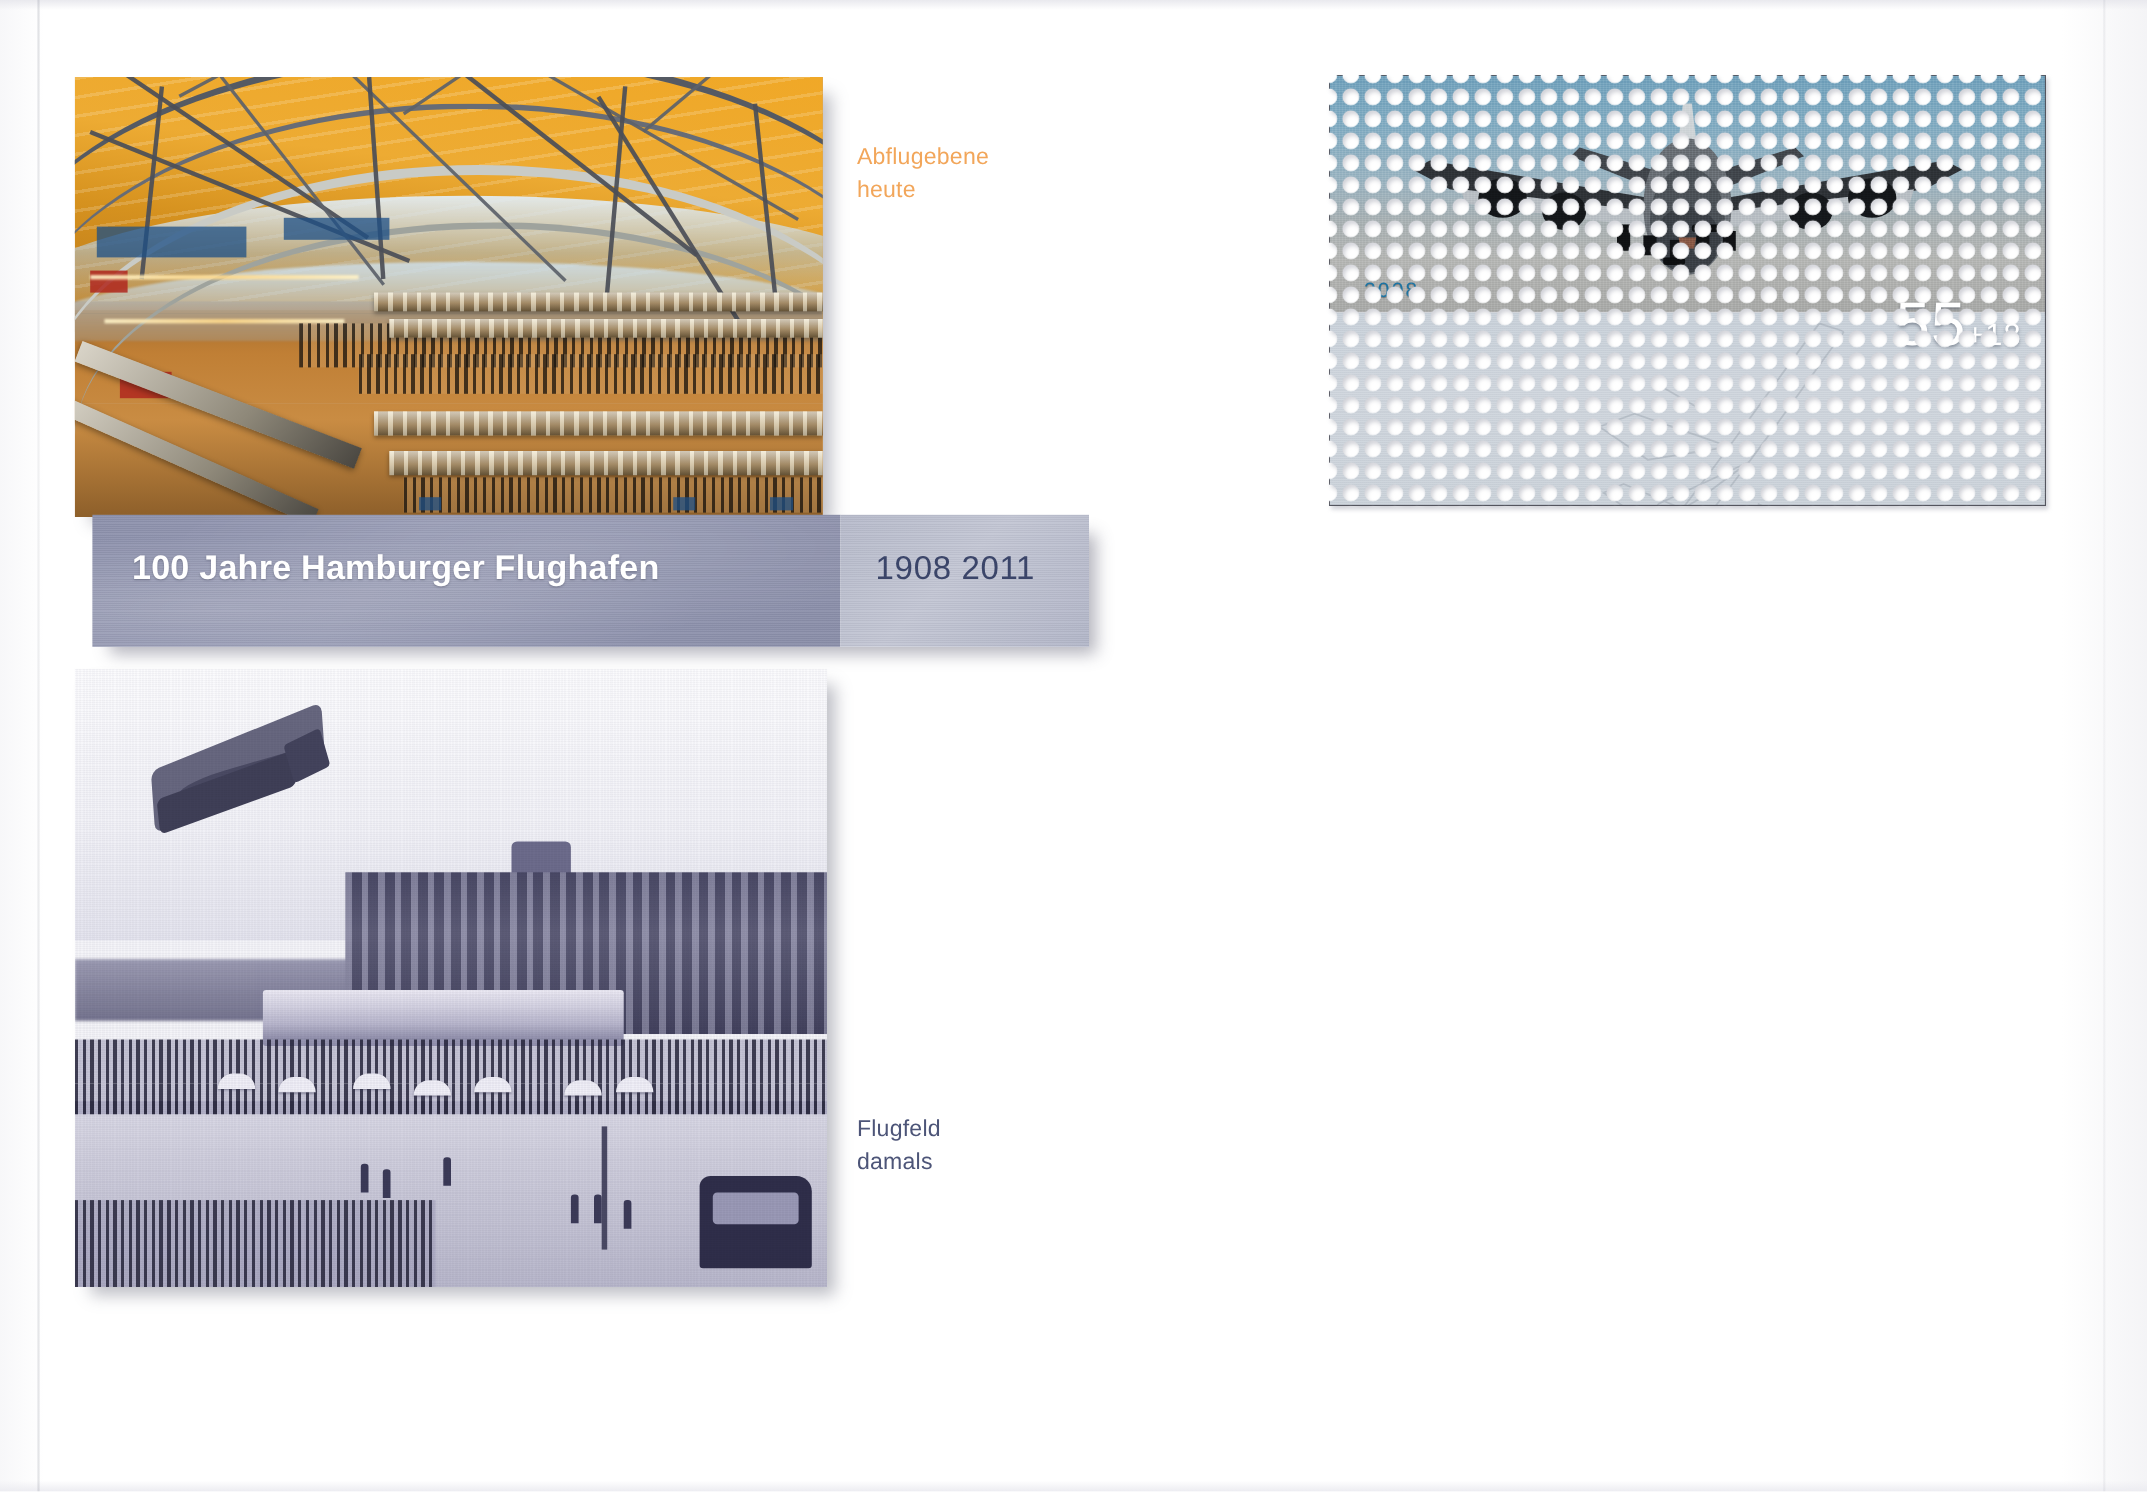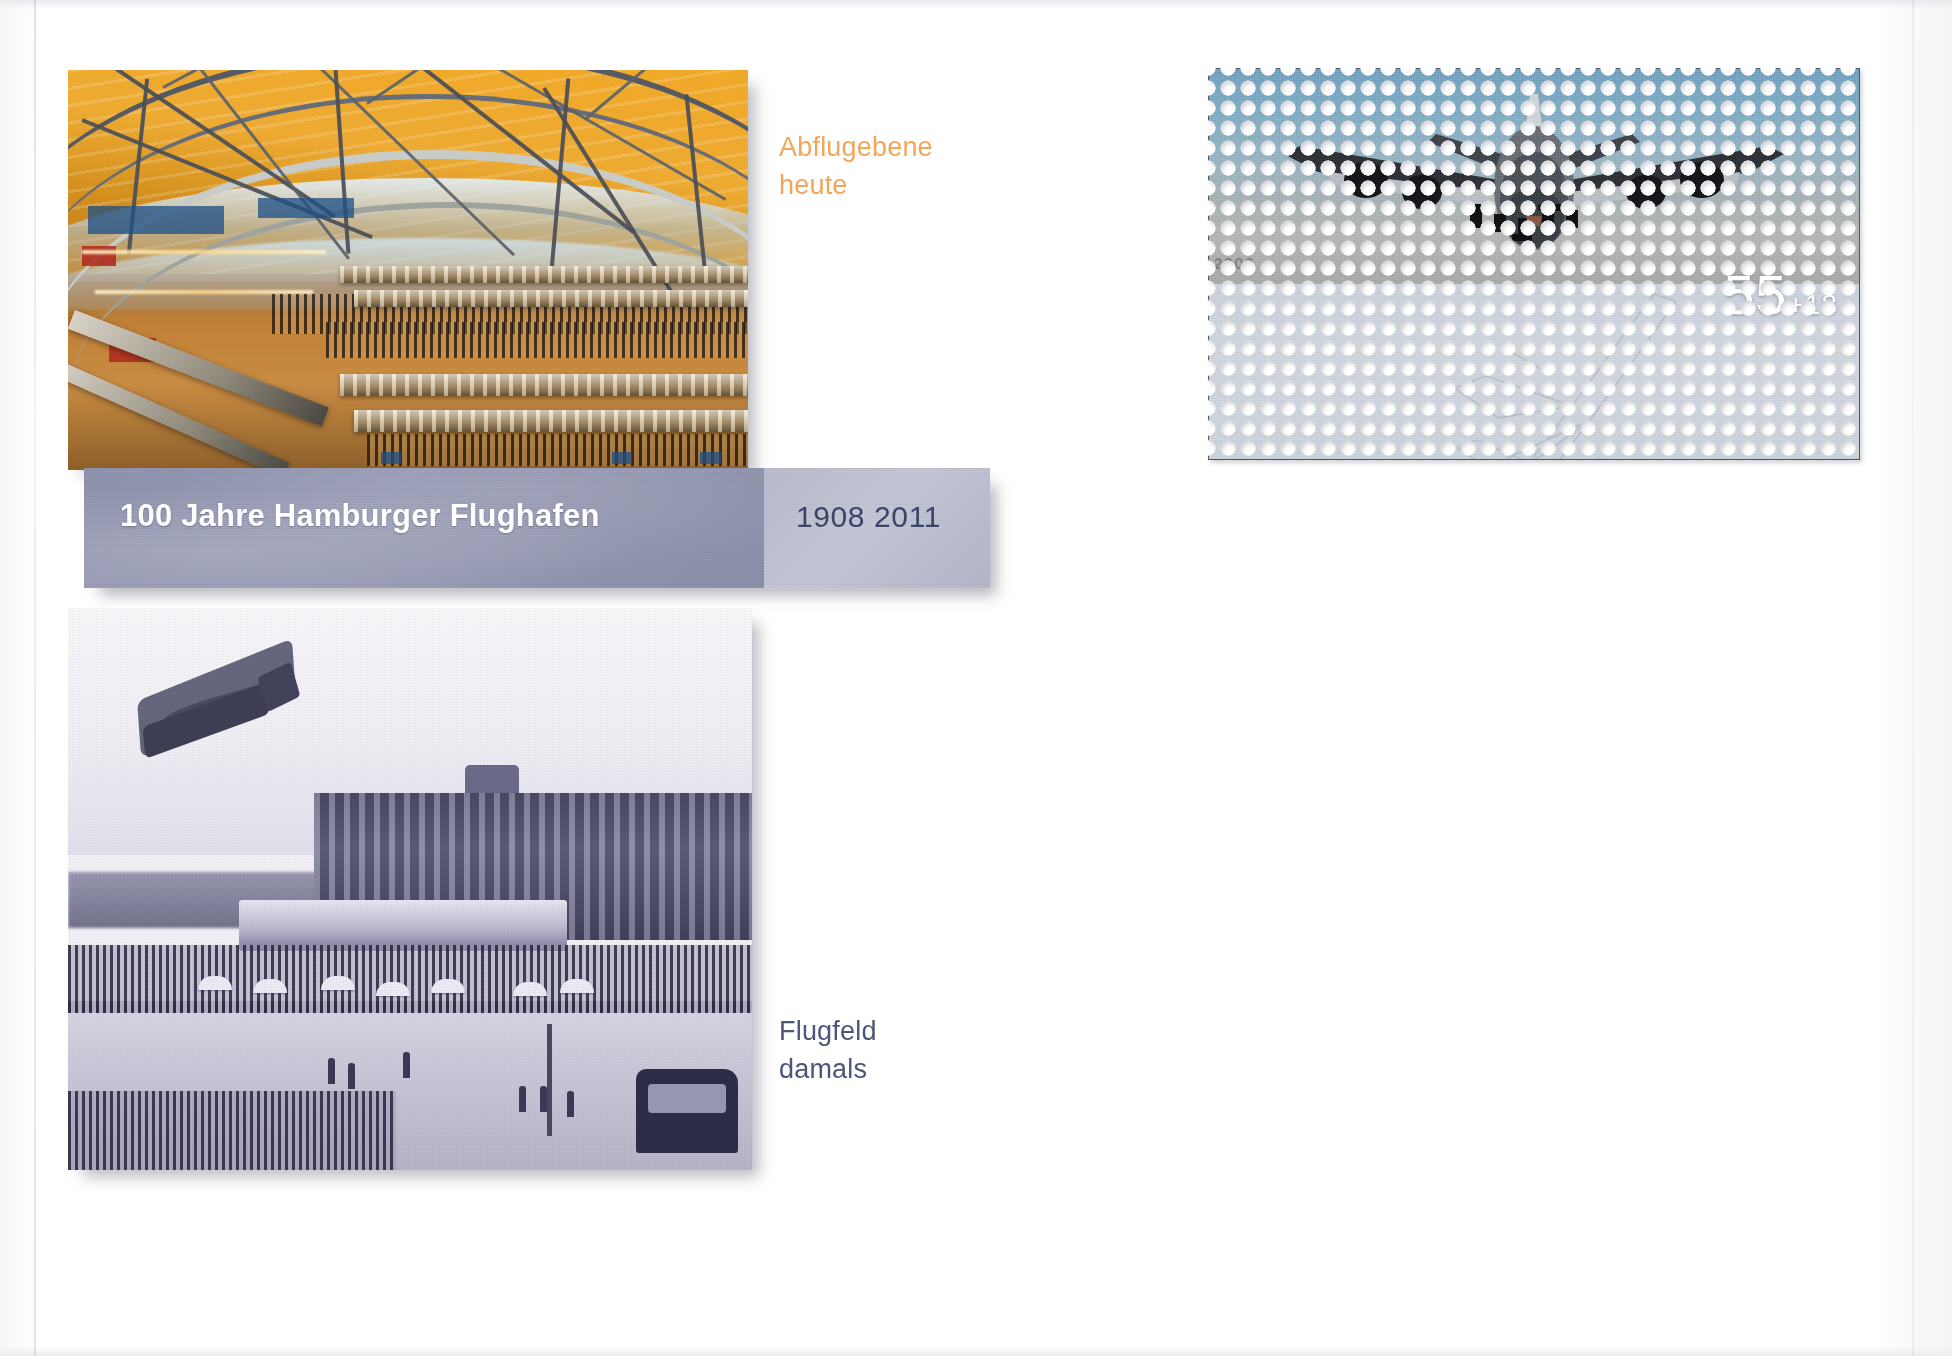--- a/index.html
+++ b/index.html
@@ -245,21 +245,21 @@
     position:absolute;inset:0;
     background-image:
       repeating-linear-gradient(0deg,rgba(255,255,255,.05) 0 1px,rgba(60,58,92,.05) 1px 2px),
       repeating-linear-gradient(90deg,rgba(255,255,255,.04) 0 1px,rgba(60,58,92,.04) 1px 3px);
     mix-blend-mode:multiply;opacity:.7;
   }
 
   
   .caption{
     position:absolute;
-    font-size:27px;line-height:1.42;
+    font-size:21px;line-height:1.42;
     letter-spacing:.2px;
     white-space:pre-line;
   }
   #caption-top{ left:779px; top:128px; color:#f2a65a; }
   #caption-bottom{ left:779px; top:1012px; color:#4d5578; }
 
   
   #stamp{
     position:absolute; left:1208px; top:68px; width:652px; height:392px;
     filter:drop-shadow(2px 3px 2px rgba(120,122,140,.35));
@@ -298,22 +298,22 @@
     position:absolute;left:0;right:0;top:216px;bottom:0;
     background:linear-gradient(to bottom,#ccd4dc 0%,#d2d8df 40%,#ced5dc 100%);
     overflow:hidden;
   }
   .stamp-panel:after{
     content:"";position:absolute;inset:0;
     background-image:repeating-linear-gradient(0deg,rgba(255,255,255,.07) 0 1px,rgba(90,95,110,.05) 1px 2px);
     mix-blend-mode:multiply;
   }
   .stamp-year{
-    position:absolute;left:6px;top:186px;
-    font-size:15px;color:#737373;letter-spacing:2px;opacity:.85;
+    position:absolute;left:32px;top:186px;
+    font-size:19px;color:#0369a1;letter-spacing:2px;opacity:.85;
     text-shadow:0 1px 1px rgba(0,0,0,.35);
   }
   .stamp-value{
     position:absolute;right:22px;top:194px;
     color:#ffffff;text-align:right;
     text-shadow:0 1px 3px rgba(70,80,95,.5);
   }
   .stamp-value .big{font-size:56px;letter-spacing:1px;vertical-align:baseline;}
   .stamp-value .sup{font-size:28px;letter-spacing:1px;}
   .ghost-plane{

